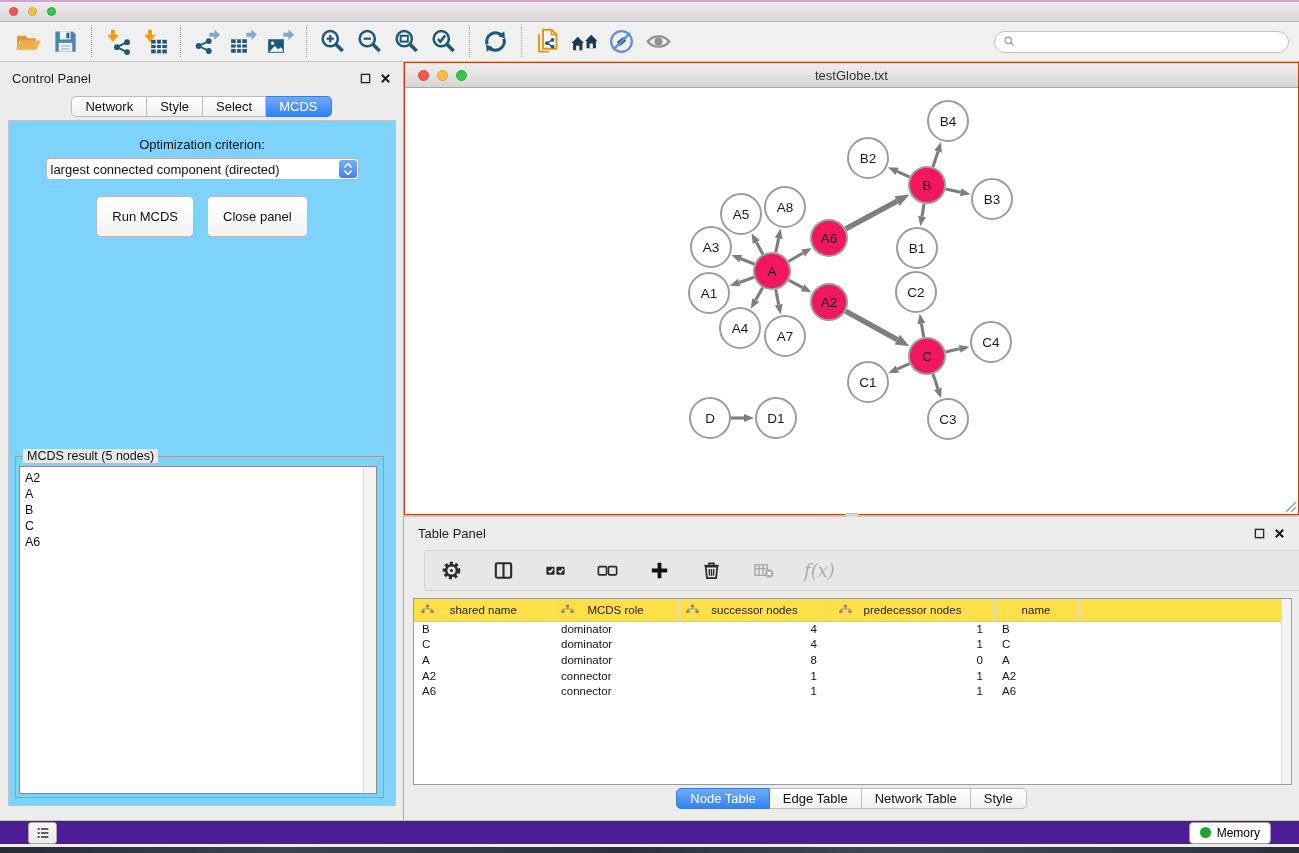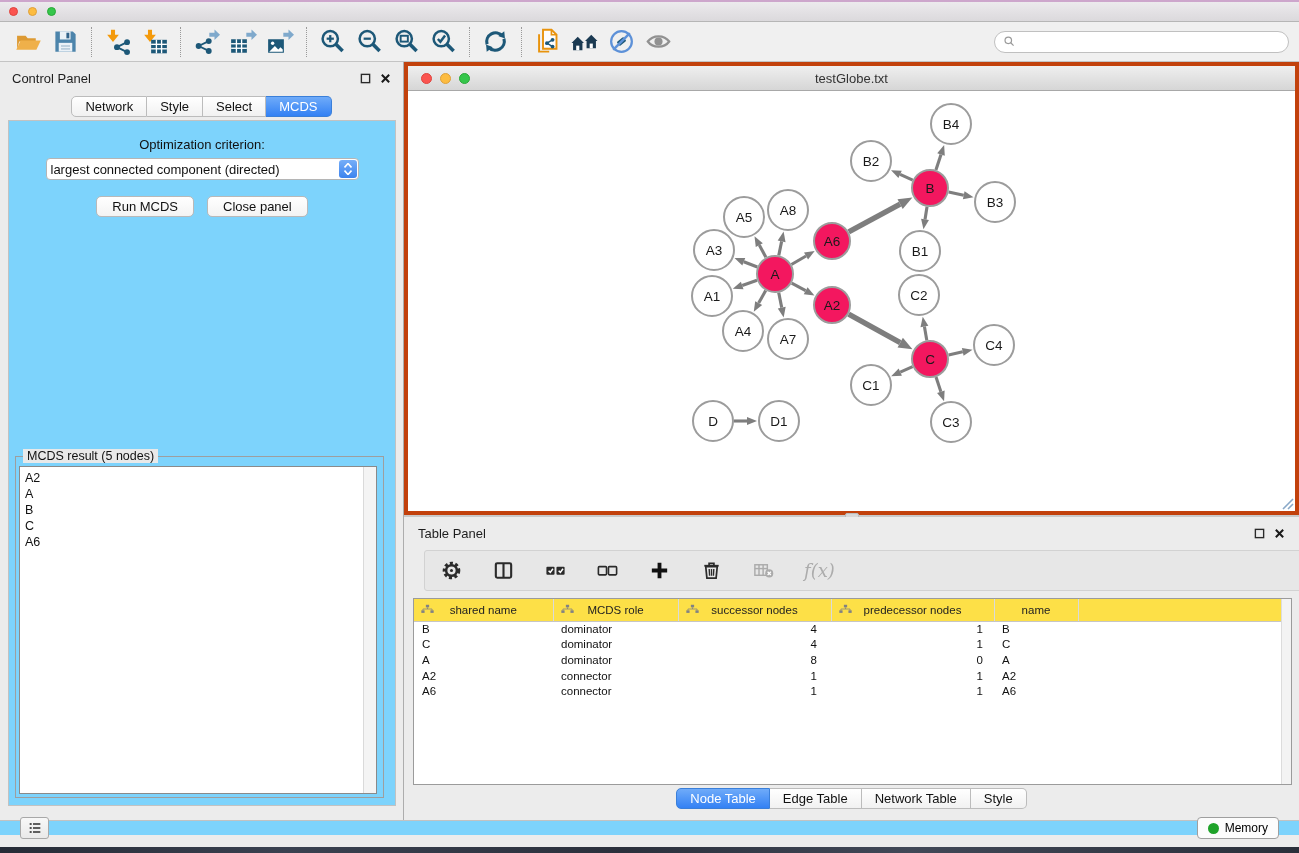--- a/index.html
+++ b/index.html
@@ -41,29 +41,29 @@
   .seg:last-child { border-radius:0 5px 5px 0; }
   .seg.active { background:linear-gradient(#6FABF9,#3381F4); color:#fff; border-color:#3A7FD9; }
   .cp-box { position:absolute; left:8px; top:58px; width:388px; height:686px; background:#7dd3fc; border:1px solid #C2C2C2; }
   .opt-label { text-align:center; margin-top:16px; font-size:13px; }
   .dropdown { width:313px; height:22px; margin:6px auto 16px; background:#fff; border:1px solid #B5B5B5; border-radius:4px;
     display:flex; align-items:center; position:relative; font-size:13px; padding-left:4px; }
   .dd-stepper { position:absolute; right:1px; top:1px; bottom:1px; width:18px; border-radius:3px;
     background:linear-gradient(#76AEF8,#3C83EE); display:flex; flex-direction:column; align-items:center; justify-content:center; gap:2px; }
   .dd-stepper svg { width:8px; height:5px; }
   .cp-buttons { display:flex; justify-content:center; gap:13px; margin-top:13px; }
-  .btn { background:linear-gradient(#FFFFFF,#F3F3F3); border:1px solid #B9B9B9; border-radius:5px; font-size:13px; padding:2px 15px; color:#111; font-family:inherit; }
+  .btn { background:linear-gradient(#FFFFFF,#F3F3F3); border:1px solid #B9B9B9; border-radius:5px; font-size:13px; padding:12px 15px; color:#111; font-family:inherit; }
   .result-group { position:absolute; left:6px; top:335px; width:369px; height:342px; border:1px solid #9E9E9E; }
   .result-title { position:absolute; top:-8px; left:7px; background:#E9E9E9; padding:0 4px; font-size:12.5px; }
   .result-list { position:absolute; left:3px; top:9px; right:6px; bottom:3px; background:#fff; border:1px solid #8A8A8A;
     list-style:none; padding:3px 0 0 5px; font-size:12.5px; line-height:16px; overflow:hidden; }
   .result-scroll { position:absolute; right:7px; top:10px; bottom:4px; width:13px; background:#F4F4F4; border-left:1px solid #DADADA; }
 
   
-  .network-window { position:absolute; left:404px; top:62px; width:895px; height:453px; border:4px solid #c2410c; background:#fff; }
+  .network-window { position:absolute; left:404px; top:62px; width:895px; height:453px; border:1px solid #c2410c; background:#fff; }
   .nw-titlebar { height:25px; background:linear-gradient(#EFEFEF,#D6D6D6); border-bottom:1px solid #A8A8A8;
     display:flex; align-items:center; justify-content:center; font-size:13px; color:#333; position:relative; }
   .nw-traffic { position:absolute; left:13px; top:7px; display:flex; gap:8px; }
   .nw-traffic .light { width:11px; height:11px; }
   .nw-canvas { position:absolute; top:26px; left:0; right:0; bottom:0; background:#fff; }
   .resize-grip { position:absolute; right:1px; bottom:1px; width:13px; height:13px; }
   .splitter { position:absolute; left:404px; top:515px; width:895px; height:2px; background:#C9C9C9; }
   .split-handle { position:absolute; left:441px; top:-2px; width:14px; height:6px; background:#D8D8D8; border:1px solid #BDBDBD; border-radius:2px; }
 
   
@@ -79,22 +79,22 @@
   thead th + th { border-left:1px solid #DADADA; }
   thead th .hicon { position:absolute; left:7px; top:5px; }
   thead th .hicon svg { width:13px; height:10px; }
   tbody td { height:15.7px; padding:0 8px; color:#111; line-height:15.7px; white-space:nowrap; }
   td.al { text-align:left; } td.ar { text-align:right; }
   td.c2 { padding-right:14px; } td.c3 { padding-right:11px; }
   .tbl-scroll { position:absolute; right:0; top:0; bottom:0; width:10px; background:#F3F3F3; border-left:1px solid #DCDCDC; }
   .tp-tabs { position:absolute; left:0; right:0; top:271px; display:flex; justify-content:center; }
 
   
-  .status-bar { position:absolute; left:0; top:820px; width:100%; height:15px; background:#7dd3fc; border-top:1px solid #C2C2C2;
-    display:flex; align-items:center; padding:0 20px; }
+  .status-bar { position:absolute; left:0; top:820px; width:100%; height:24px; background:#4c1d95; border-top:1px solid #C2C2C2;
+    display:flex; align-items:center; padding:0 28px; }
   .list-btn { width:29px; height:22px; border:1px solid #A8A8A8; background:linear-gradient(#F8F8F8,#E9E9E9); border-radius:3px;
     display:flex; align-items:center; justify-content:center; }
   .list-btn svg { width:16px; height:16px; }
   .memory-btn { margin-left:auto; height:22px; border:1px solid #9F9F9F; background:#FCFCFC; border-radius:4px;
     display:flex; align-items:center; gap:6px; padding:0 10px; font-size:12px; font-family:inherit; }
   .memory-dot { width:11px; height:11px; border-radius:50%; background:#1FA32A; }
   .desktop-strip { position:absolute; left:0; top:847px; width:100%; height:6px;
     background:linear-gradient(90deg,#262B36,#3A4150 22%,#2B303C 48%,#414857 70%,#2A2F3A); }
 </style>
 </head>

